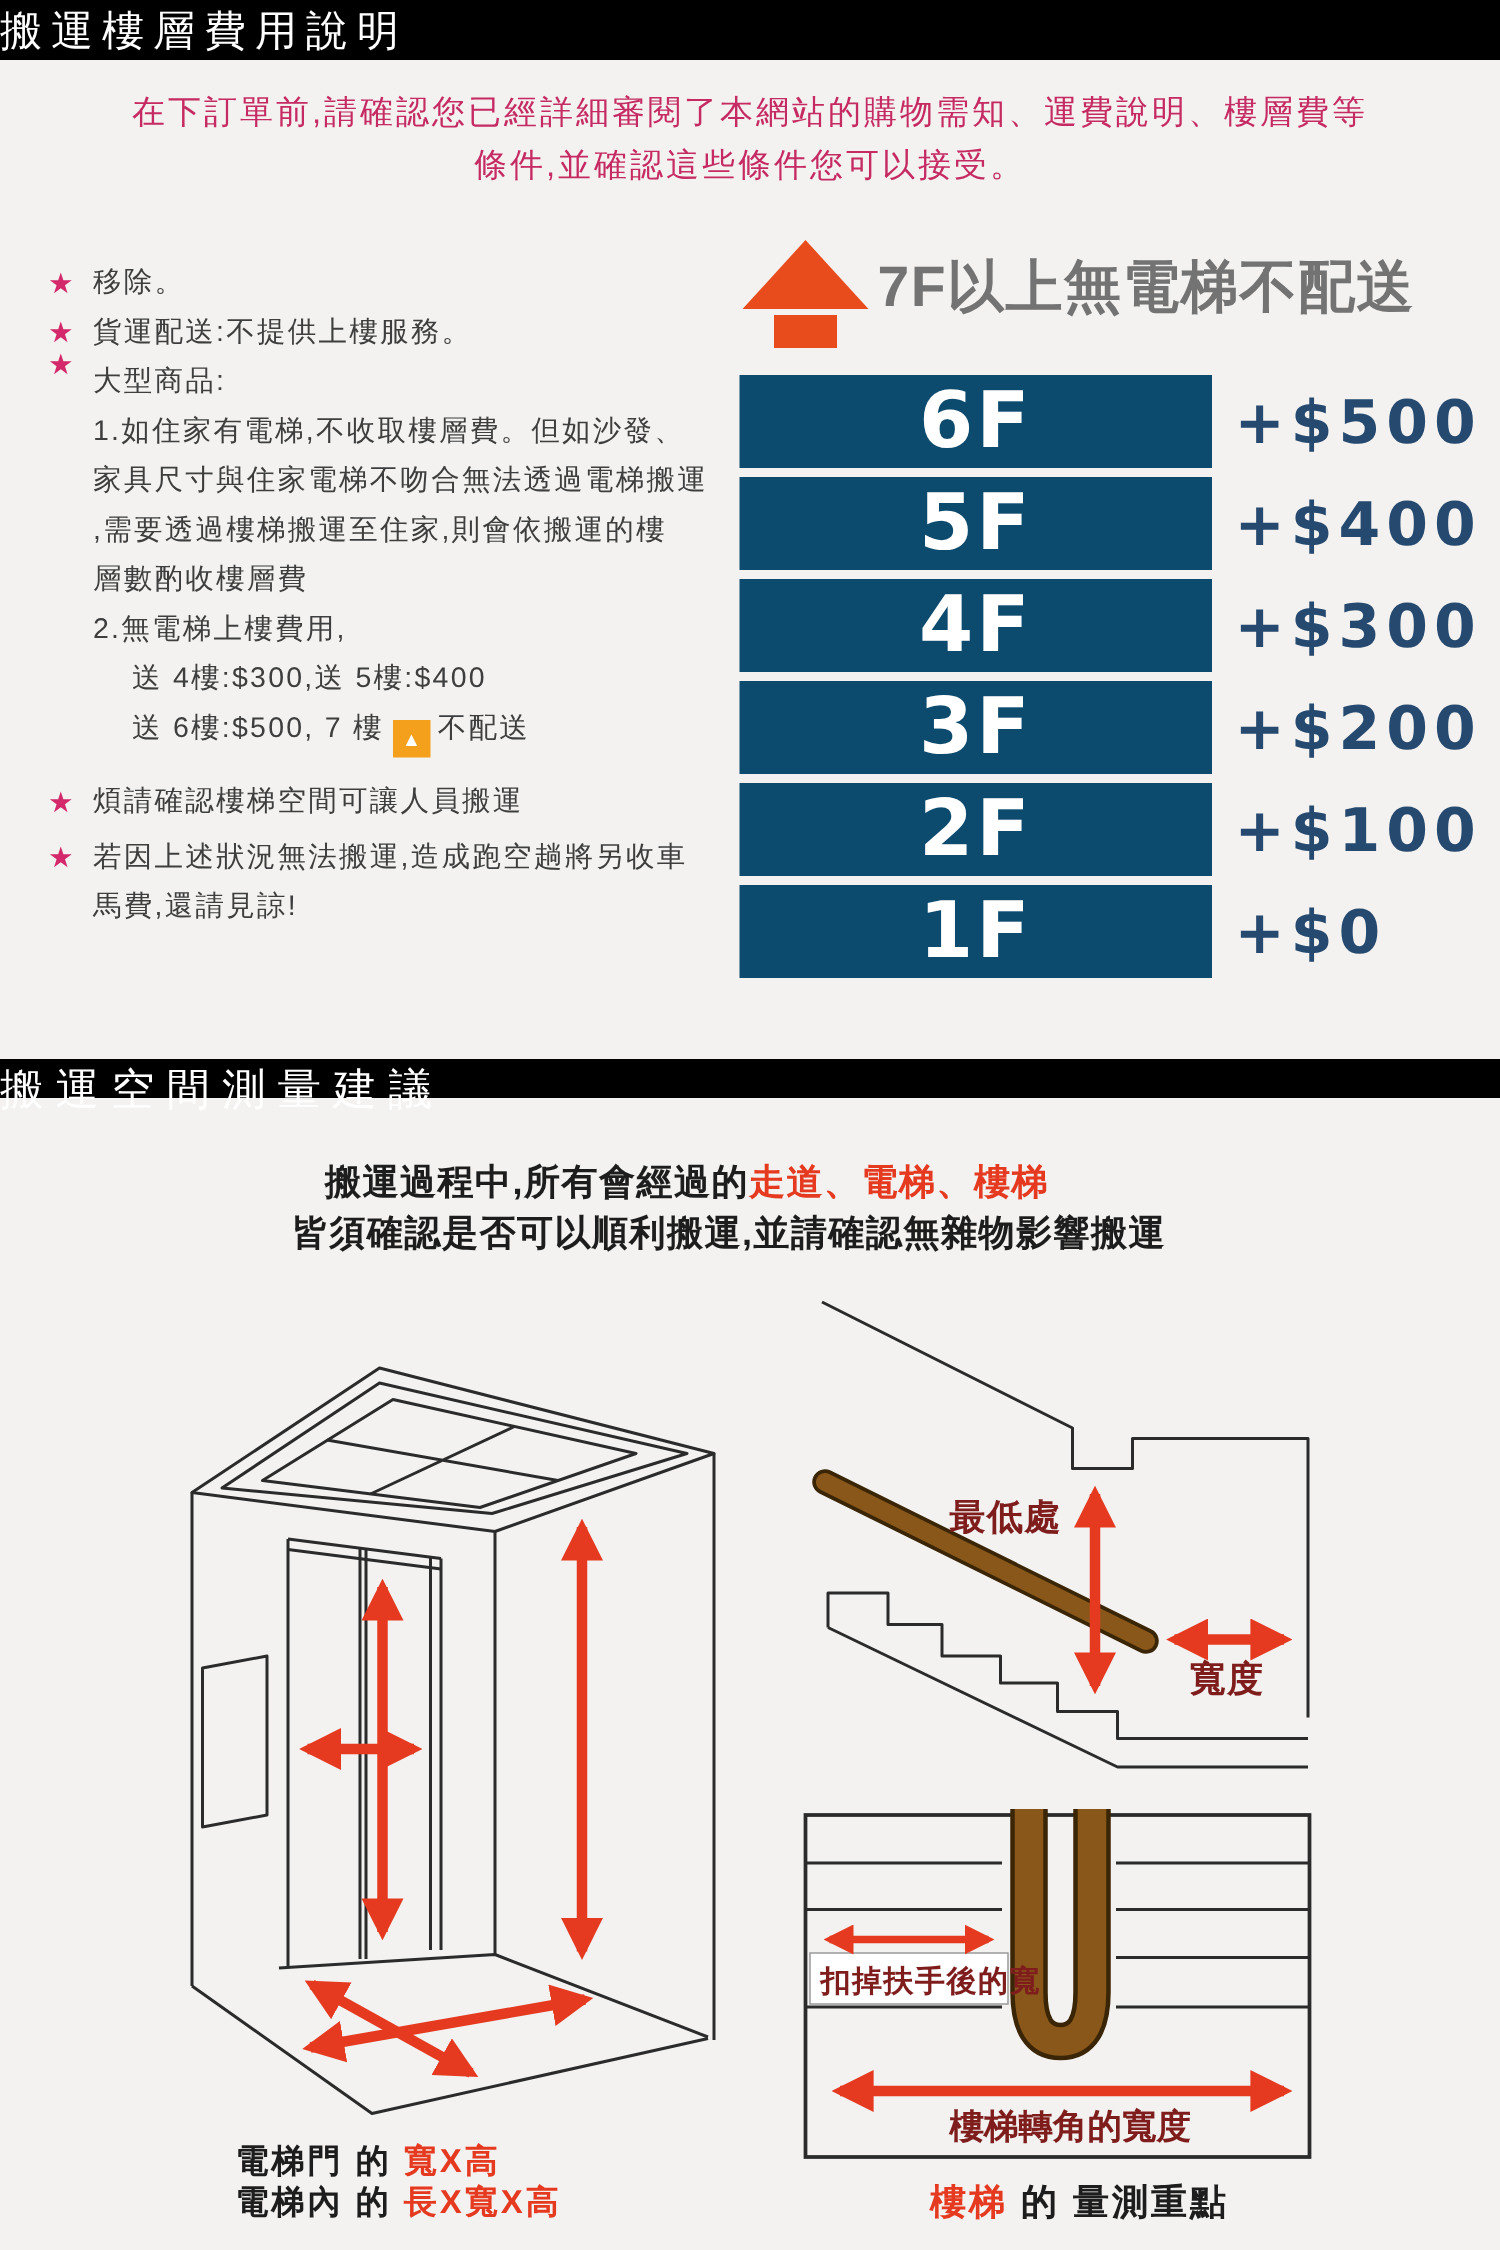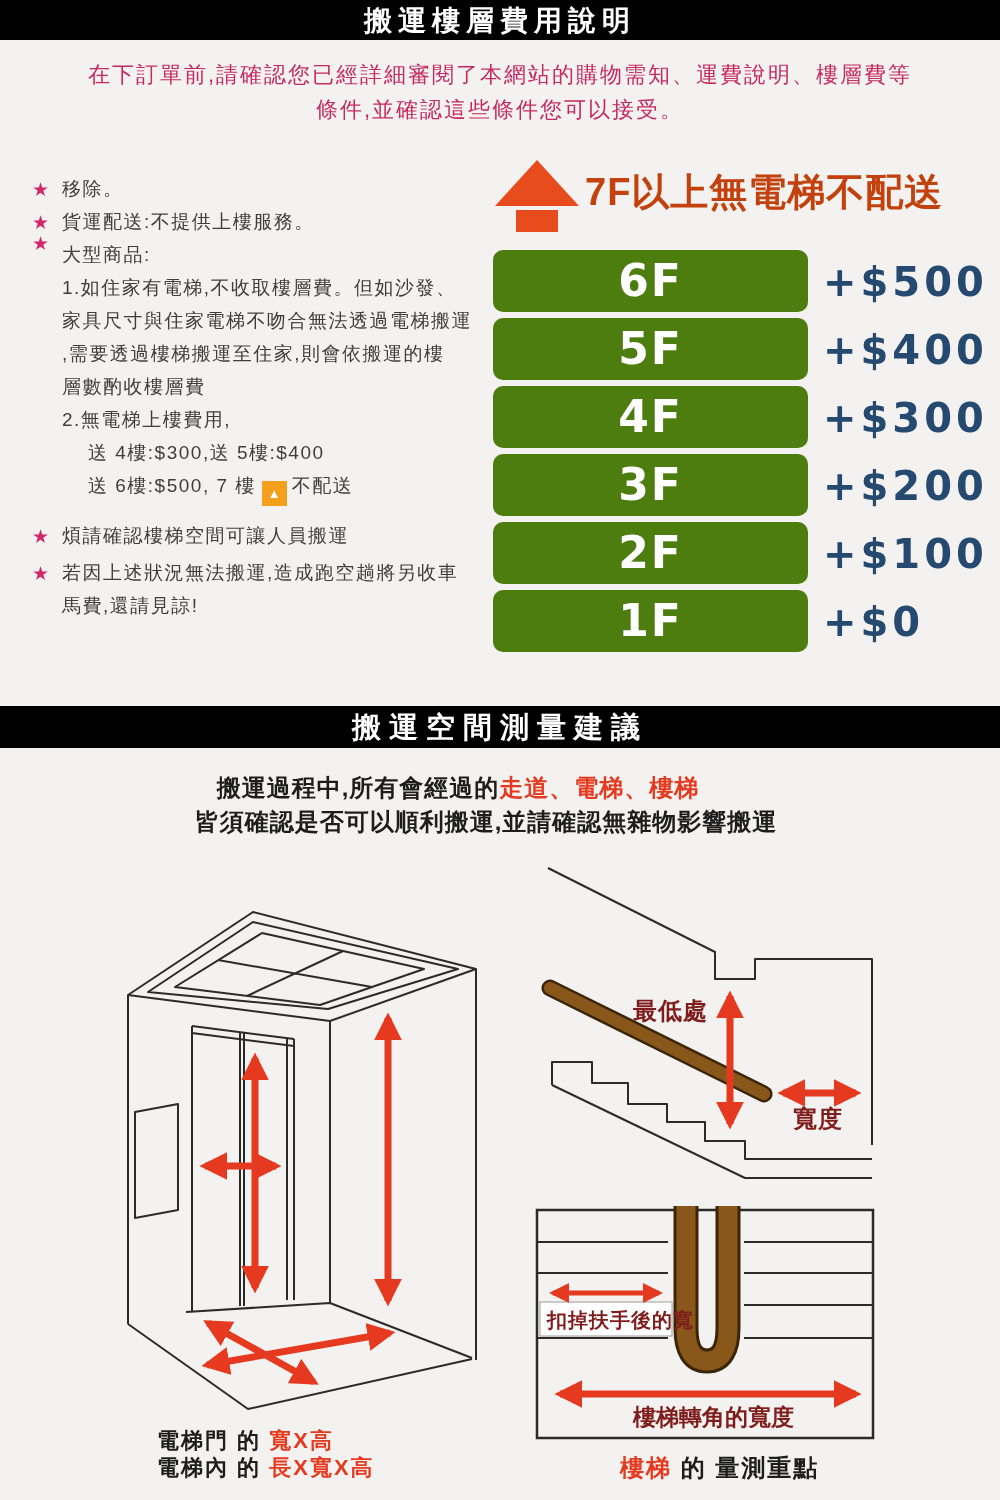--- a/index.html
+++ b/index.html
@@ -6,24 +6,24 @@
   body{
     width:1000px;height:1500px;position:relative;overflow:hidden;
     background:#f3f2f0;
     font-family:"Liberation Sans",sans-serif;
     -webkit-font-smoothing:antialiased;
   }
 
   
   .banner{
     position:absolute;left:0;width:1000px;background:#000;color:#fff;
-    text-align:center;font-weight:bold;
+    font-weight:normal;
   }
   .banner1{top:0;height:40px;line-height:41px;font-size:28px;letter-spacing:6px;}
-  .banner2{top:706px;height:42px;line-height:43px;font-size:29px;letter-spacing:8px;}
+  .banner2{top:706px;height:26px;line-height:43px;font-size:29px;letter-spacing:8px;}
 
   
   .intro{
     position:absolute;top:57px;left:0;width:1000px;text-align:center;
     color:#c62a62;font-size:22px;line-height:35px;letter-spacing:2px;white-space:nowrap;
   }
 
   
   .bullets{
     position:absolute;left:30px;top:172px;width:470px;
@@ -40,29 +40,29 @@
   .bullet.gap2{margin-top:4px;}
   .warn-icon{
     display:inline-block;width:25px;height:25px;background:#f5a01d;color:#fff;
     font-size:13px;line-height:25px;text-align:center;vertical-align:-6px;
     margin:0 5px 0 6px;letter-spacing:0;
   }
 
   
   .up7-title{
     position:absolute;left:585px;top:170px;height:44px;line-height:44px;
-    color:#c2410c;font-size:38px;font-weight:bold;letter-spacing:1px;white-space:nowrap;
+    color:#737373;font-size:38px;font-weight:bold;letter-spacing:1px;white-space:nowrap;
   }
 
   
   .frow{position:absolute;left:493px;width:490px;height:62px;}
   .fbox{
-    position:absolute;left:0;top:0;width:315px;height:62px;background:#4d7c0f;
+    position:absolute;left:0;top:0;width:315px;height:62px;background:#0c4a6e;
     color:#fff;text-align:center;line-height:62px;
-    font-family:"DejaVu Sans",sans-serif;font-weight:bold;font-size:44px;letter-spacing:2px;border-radius:10px;
+    font-family:"DejaVu Sans",sans-serif;font-weight:bold;font-size:52px;letter-spacing:2px;
   }
   .ffee{
     position:absolute;left:330px;top:0;height:62px;line-height:65px;
     color:#25496f;font-family:"DejaVu Sans",sans-serif;font-weight:bold;
     font-size:40px;letter-spacing:4px;white-space:nowrap;
   }
 
   
   .sub{
     position:absolute;left:0;width:916px;text-align:center;

